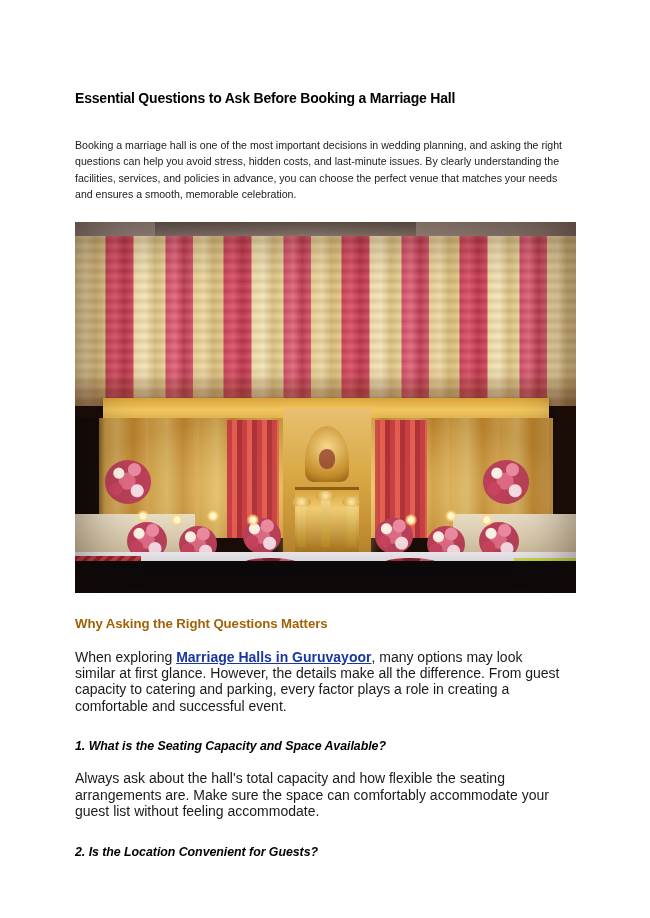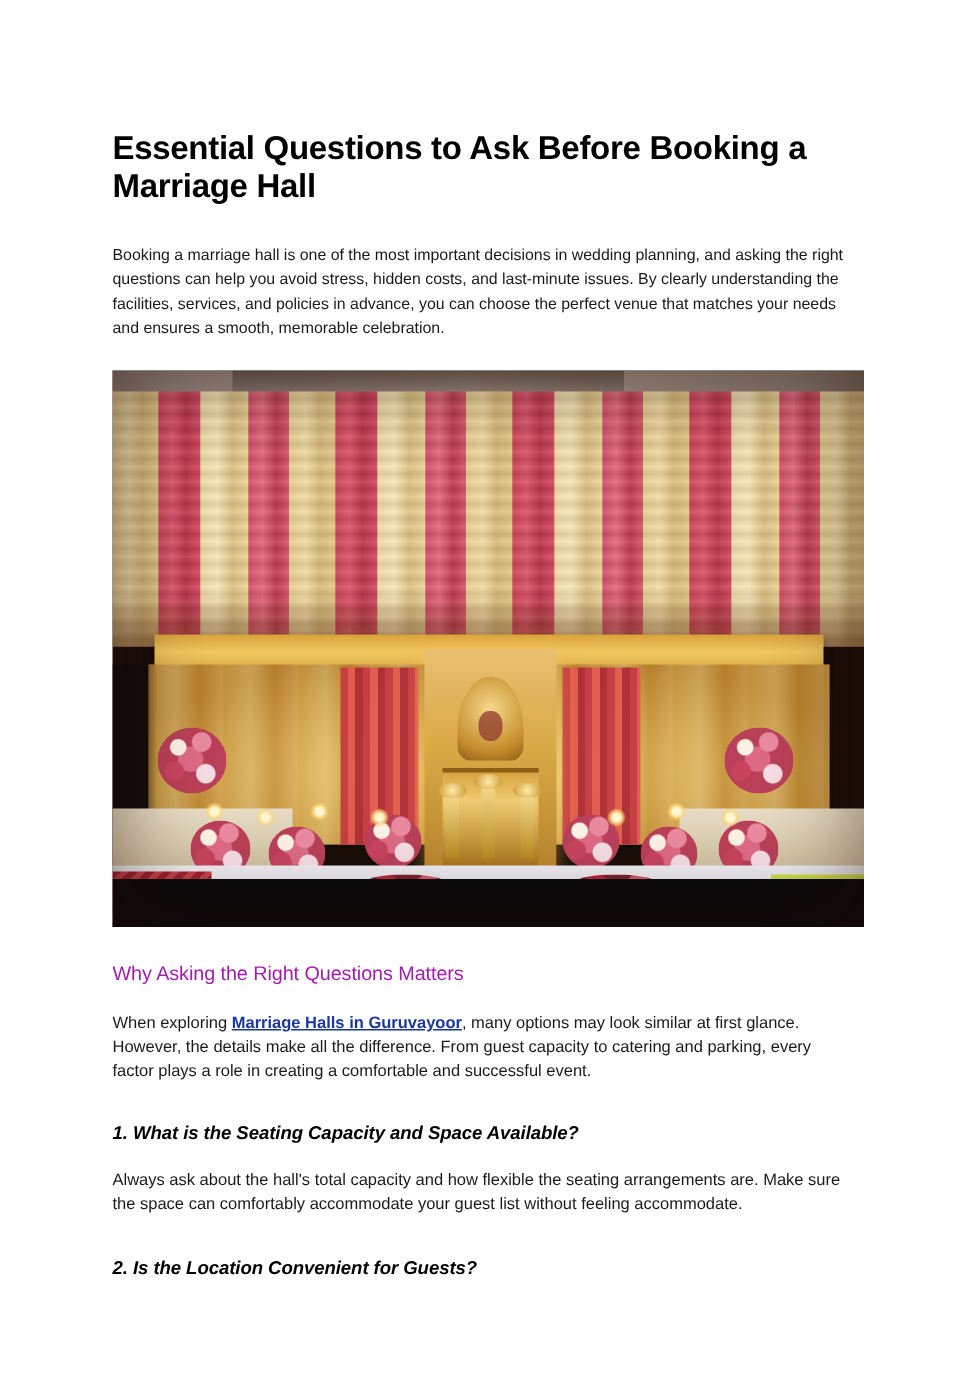--- a/index.html
+++ b/index.html
@@ -20,55 +20,55 @@
     width: 650px;
     height: 918px;
     background: #ffffff;
     box-sizing: border-box;
     padding: 0 75px;
   }
   
   .doc-title {
     margin: 0;
     padding-top: 86px;
-    font-size: 22px;
+    font-size: 14px;
     line-height: 25px;
     font-weight: bold;
     letter-spacing: -0.2px;
     color: #000;
     max-width: 470px;
   }
   .intro {
     margin: 0;
     padding-top: 26px;
     font-size: 10.6px;
     line-height: 16.4px;
     color: #1a1a1a;
     max-width: 498px;
     text-align: left;
   }
   .h2 {
     margin: 0;
     font-size: 13.2px;
     line-height: 18px;
-    font-weight: normal;
+    font-weight: bold;
     letter-spacing: -0.05px;
-    color: #a21caf;
+    color: #a16207;
   }
   .h3 {
     margin: 0;
     font-size: 12.4px;
     line-height: 17px;
     font-weight: bold;
     letter-spacing: -0.05px;
     color: #000;
   }
   .body-text {
     margin: 0;
-    font-size: 11px;
+    font-size: 14px;
     line-height: 16.4px;
     color: #1a1a1a;
     max-width: 490px;
   }
   .sec-why { padding-top: 22px; }
   .sec-why-body { padding-top: 16px; }
   .sec-q1 { padding-top: 24px; font-style: italic; }
   .sec-q1-body { padding-top: 15px; }
   .sec-q2 { padding-top: 25px; font-style: italic; }
 

